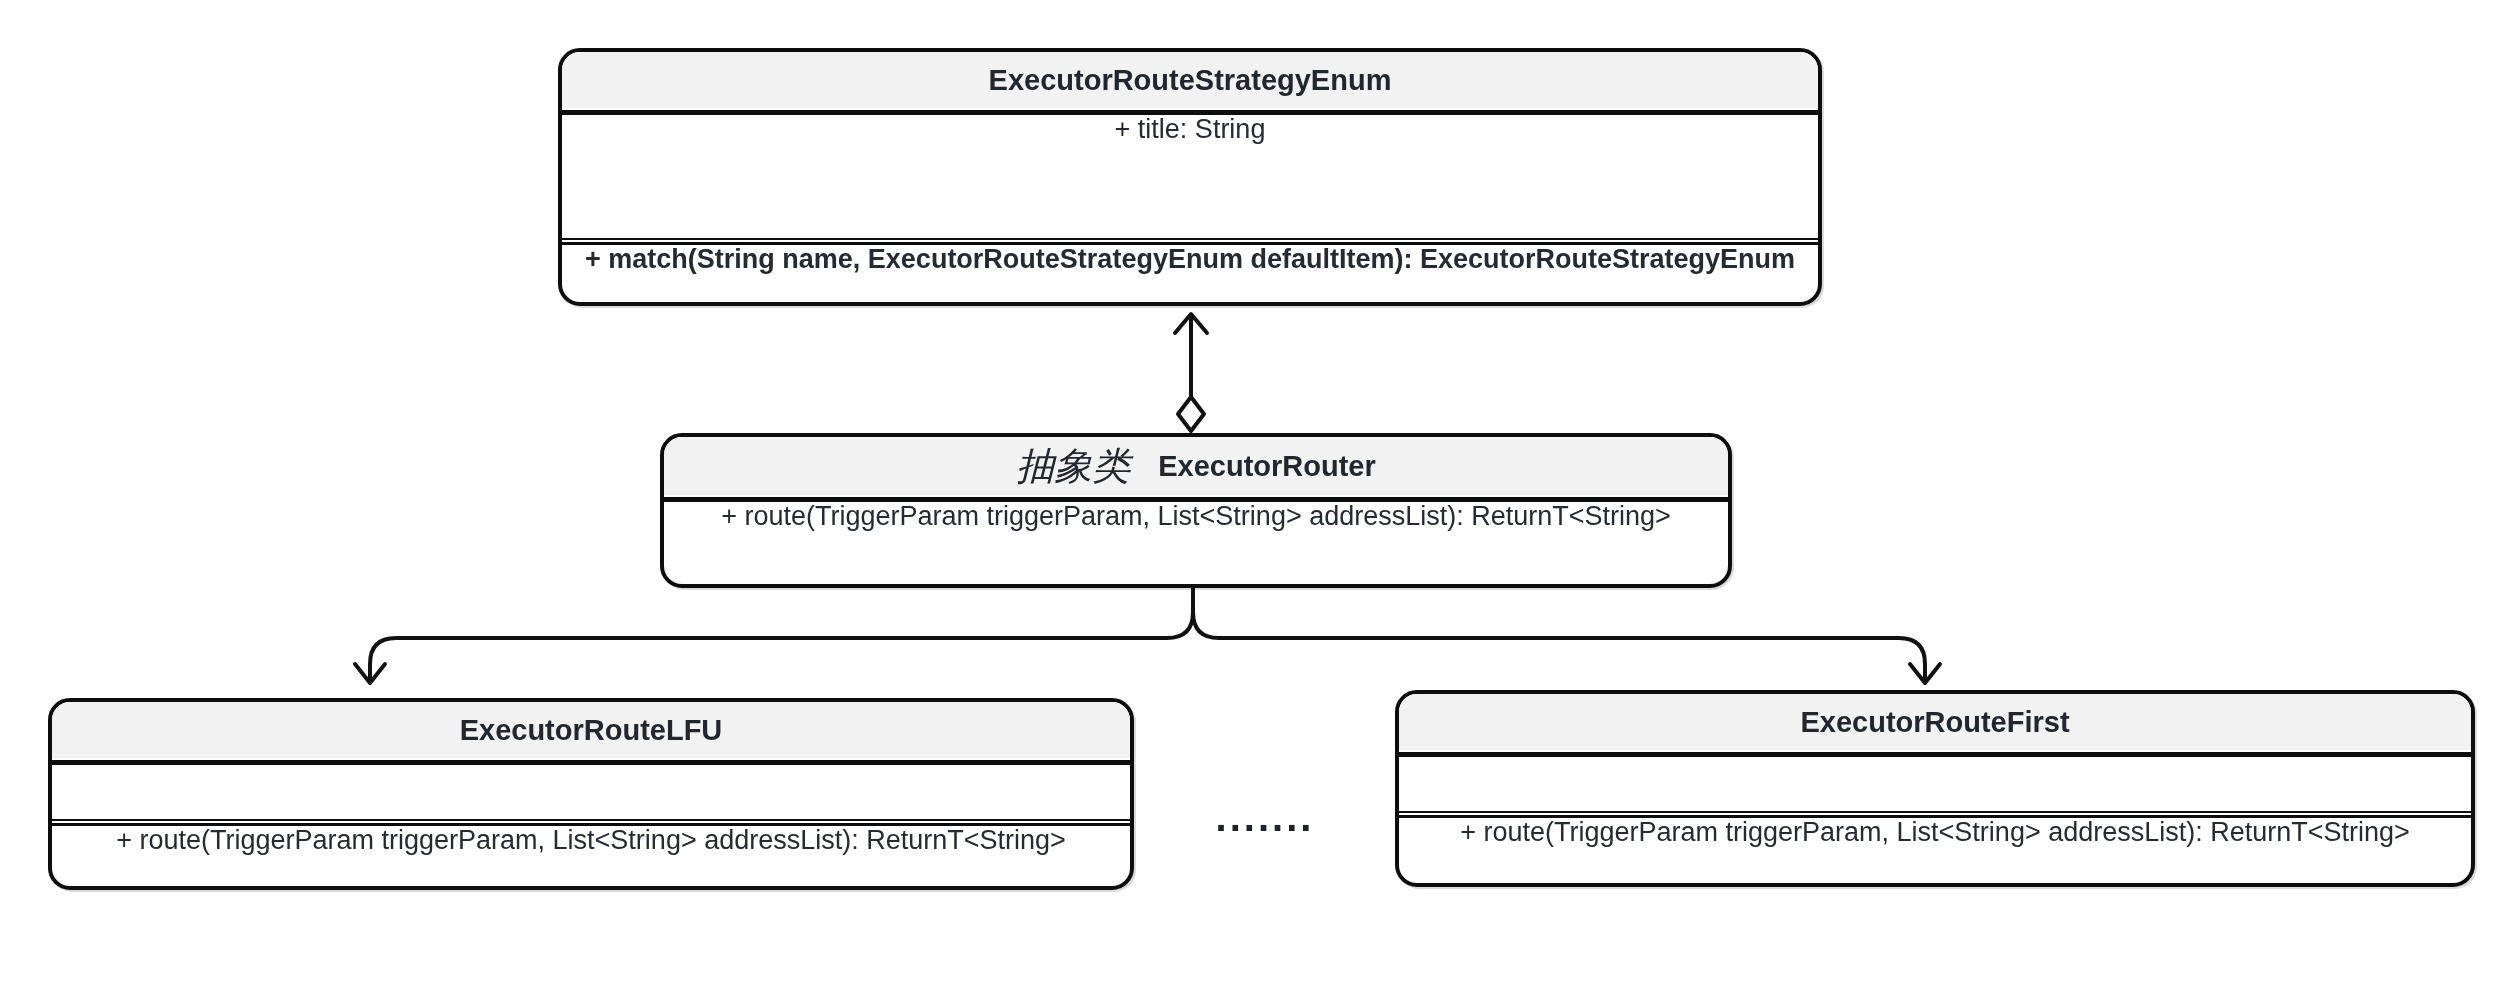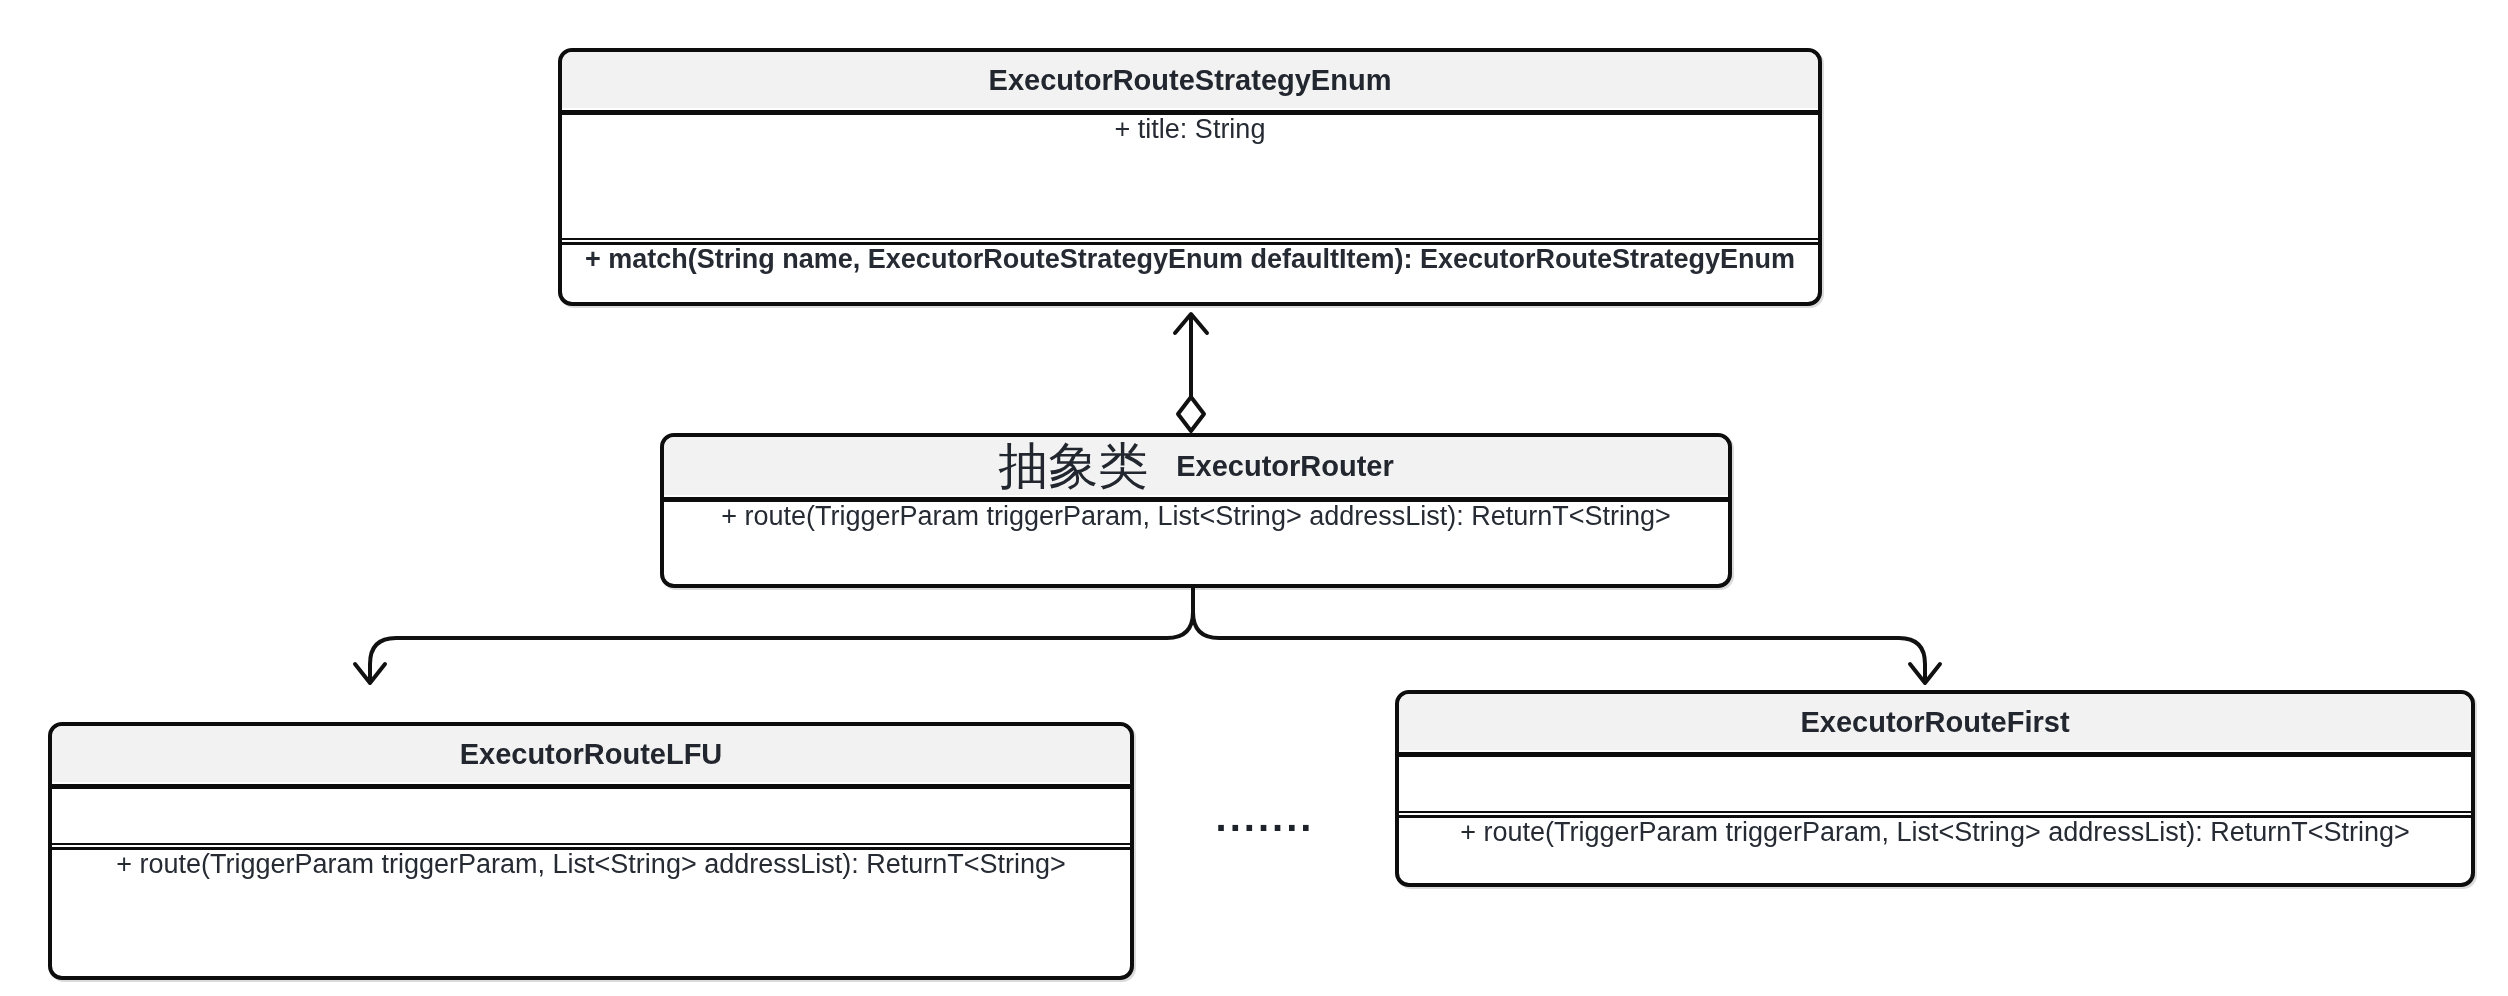--- a/index.html
+++ b/index.html
@@ -12,42 +12,43 @@
     position: relative;
     width: 2508px;
     height: 996px;
     background: #ffffff;
     overflow: hidden;
   }
   .uml-box {
     position: absolute;
     box-sizing: border-box;
     border: 4px solid #0d0d0d;
-    border-radius: 14px;
+    border-radius: 22px;
     background: #ffffff;
     overflow: hidden;
     display: flex;
     flex-direction: column;
     box-shadow: 2px 2px 0 rgba(0,0,0,0.14);
   }
   .uml-header {
     flex: none;
     background: #f2f2f2;
     display: flex;
     align-items: center;
     justify-content: center;
     gap: 28px;
     font-weight: bold;
     font-size: 29px;
     color: #22262e;
   }
   .stereotype {
     font-weight: 400;
-    font-size: 50px;
+    font-size: 38px;
     color: #22262e;
+    font-style: italic;
   }
   .sep-a {
     flex: none;
     height: 7px;
     background: linear-gradient(to bottom, #ffffff 0px 2px, #0d0d0d 2px 7px);
   }
   .sep-b {
     flex: none;
     height: 7px;
     background: linear-gradient(to bottom, #0d0d0d 0px 2px, #ffffff 2px 4px, #0d0d0d 4px 7px);
@@ -137,21 +138,21 @@
     <div class="uml-header" style="height:58px;">
       <span class="stereotype">抽象类</span>
       <span>ExecutorRouter</span>
     </div>
     <div class="sep-a"></div>
     <div class="uml-section" style="height:82px;">
       <div class="member-row">+ route(TriggerParam triggerParam, List&lt;String&gt; addressList): ReturnT&lt;String&gt;</div>
     </div>
   </div>
 
-  <div class="uml-box" style="left:48px; top:722px; width:1086px; height:258px;">
+  <div class="uml-box" style="left:48px; top:698px; width:1086px; height:192px;">
     <div class="uml-header" style="height:56px;">
       <span>ExecutorRouteLFU</span>
     </div>
     <div class="sep-a"></div>
     <div class="uml-section" style="height:54px;"></div>
     <div class="sep-b"></div>
     <div class="uml-section" style="height:124px;">
       <div class="member-row">+ route(TriggerParam triggerParam, List&lt;String&gt; addressList): ReturnT&lt;String&gt;</div>
     </div>
   </div>

